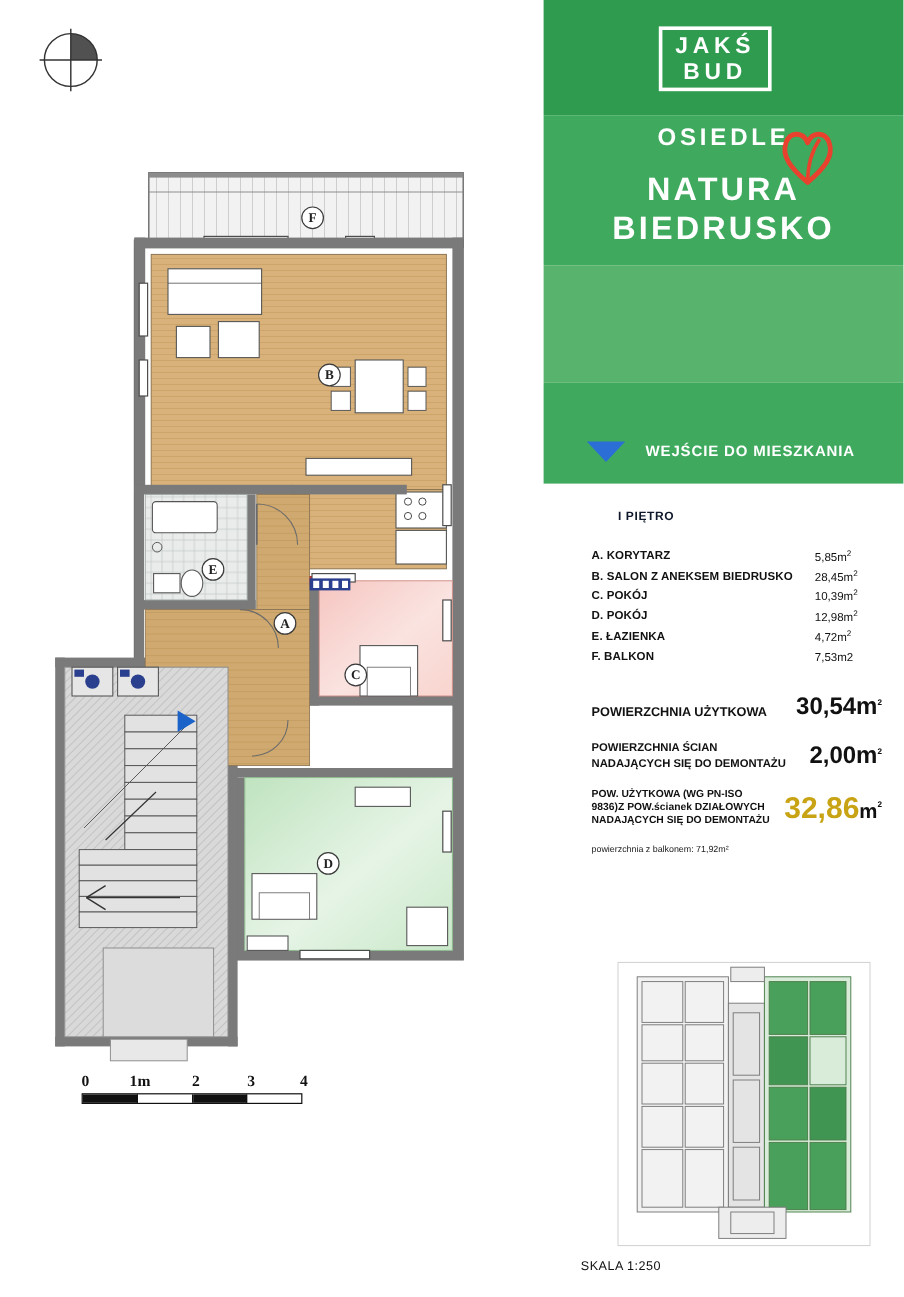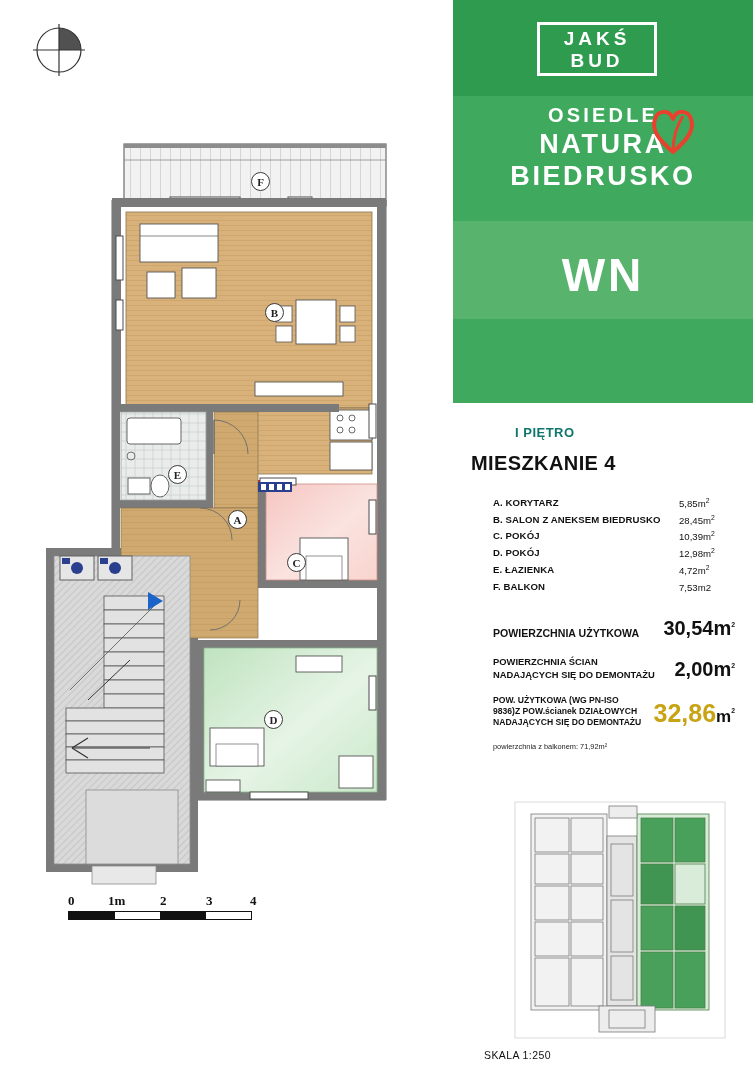--- a/index.html
+++ b/index.html
@@ -51,34 +51,34 @@
 
   
   .panel { position:absolute; left:453px; top:0; width:300px; height:1081px; background:#fff; }
   .panel-green-top { position:absolute; left:0; top:0; width:300px; height:96px; background:#2e9b4e; }
   .panel-green-mid { position:absolute; left:0; top:96px; width:300px; height:125px; background:#3faa5e; }
   .panel-green-bud { position:absolute; left:0; top:221px; width:300px; height:98px; background:#58b46d; }
   .panel-green-low { position:absolute; left:0; top:319px; width:300px; height:84px; background:#3faa5e; }
 
   
   .logo-box {
-    position:absolute; left:84px; top:22px; width:120px; height:54px;
+    position:absolute; left:96px; top:22px; width:94px; height:54px;
     border:3px solid #fff;
   }
   .logo-box .l1, .logo-box .l2 {
     position:absolute; left:0; width:100%; text-align:center;
     color:#fff; font-weight:bold; letter-spacing:4px;
   }
   .logo-box .l1 { top:3px; font-size:19px; }
   .logo-box .l2 { top:25px; font-size:19px; }
 
   
   .brand { position:absolute; left:0; top:104px; width:300px; text-align:center; color:#fff; }
   .brand .b1 { font-size:20px; font-weight:bold; letter-spacing:3.2px; }
-  .brand .b2 { font-size:27px; font-weight:bold; letter-spacing:2.6px; margin-top:2px; }
+  .brand .b2 { font-size:27px; font-weight:bold; letter-spacing:2.6px; margin-top:16px; }
   .brand .b3 { font-size:27px; font-weight:bold; letter-spacing:2.6px; margin-top:1px; }
   .heart { position:absolute; left:196px; top:-2px; width:48px; height:56px; }
 
   .budynek-label {
     position:absolute; left:0; top:228px; width:300px; text-align:center;
     color:#fff; font-size:14px; font-weight:bold; letter-spacing:1.5px;
   }
   .budynek-code {
     position:absolute; left:0; top:248px; width:300px; text-align:center;
     color:#fff; font-size:46px; font-weight:bold; letter-spacing:3px;
@@ -87,21 +87,21 @@
   .legend-entry { position:absolute; left:0; top:360px; width:300px; height:32px; display:flex; align-items:center; }
   .legend-entry .tri {
     margin-left:36px; width:0; height:0;
     border-left:16px solid transparent; border-right:16px solid transparent;
     border-top:17px solid #2b6fd6;
   }
   .legend-entry .txt { margin-left:17px; color:#fff; font-size:12.5px; font-weight:bold; letter-spacing:.7px; }
 
   
   .info { position:absolute; left:0; top:403px; width:300px; padding:22px 18px 0 18px; }
-  .floor { font-size:13px; font-weight:bold; color:#0f766e; letter-spacing:.5px;padding-left:44px; }
+  .floor { font-size:10px; font-weight:bold; color:#0f172a; letter-spacing:.5px;padding-left:44px; }
   .apt { font-size:20px; font-weight:bold; color:#111; margin-top:12px; letter-spacing:.4px; }
 
   .rooms { margin-top:20px; }
   .room-row { display:flex; font-size:9.6px; color:#111; line-height:1.62; padding-left:22px; }
   .room-row .rname { flex:1; font-weight:bold; letter-spacing:.1px; }
   .room-row .rarea { width:56px; text-align:left; }
   sup { font-size:6.8px; }
 
   .tot { padding-left:22px; margin-top:22px; display:flex; align-items:flex-end; }
   .tot .tlabel { font-size:10.6px; font-weight:bold; color:#111; flex:1; line-height:1.3; }
@@ -354,26 +354,28 @@
       <div class="b2">NATURA</div>
       <div class="b3">BIEDRUSKO</div>
       <div class="heart">
         <svg width="48" height="56" viewBox="0 0 48 56">
           <path d="M24 50 C10 38 2 28 6 17 C9 8 20 7 24 17 C28 7 39 8 42 17 C46 28 38 38 24 50 Z" fill="none" stroke="#e8412e" stroke-width="4" stroke-linejoin="round"></path>
           <path d="M24 50 C24 40 26 26 34 14" fill="none" stroke="#e8412e" stroke-width="3"></path>
         </svg>
       </div>
     </div>
 
-    <div class="budynek-code">WN</div>
-
+
+    <div class="legend-entry">
+      <div class="tri"></div>
+      <div class="txt">WEJŚCIE DO MIESZKANIA</div>
+    </div>
 
     <div class="info">
       <div class="floor">I PIĘTRO</div>
-      <div class="apt">MIESZKANIE 4</div>
 
       <div class="rooms">
         <div class="room-row">
           <div class="rname">A. KORYTARZ</div>
           <div class="rarea"><span>5,85m</span><sup>2</sup></div>
         </div>
         <div class="room-row">
           <div class="rname">B. SALON Z ANEKSEM BIEDRUSKO</div>
           <div class="rarea"><span>28,45m</span><sup>2</sup></div>
         </div>

